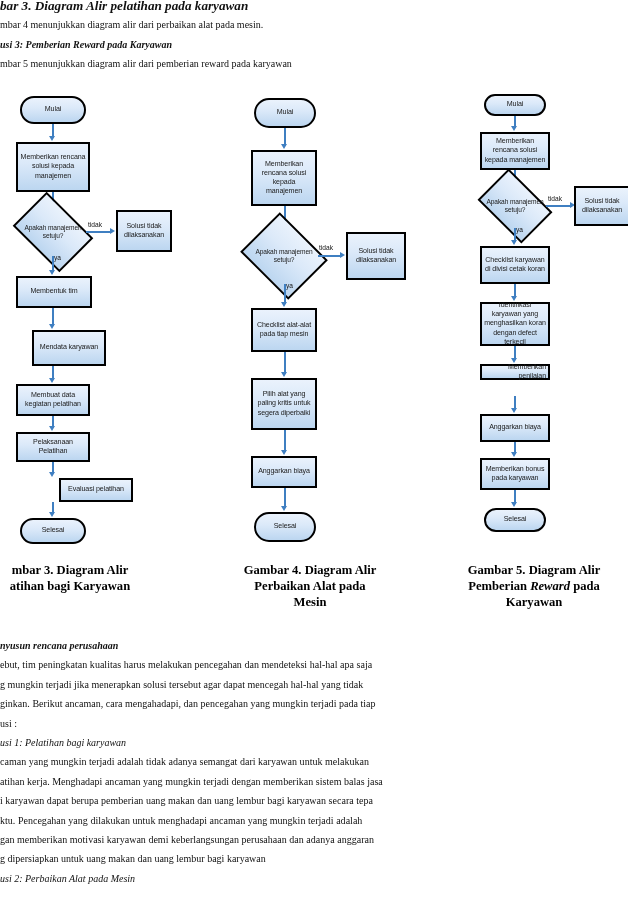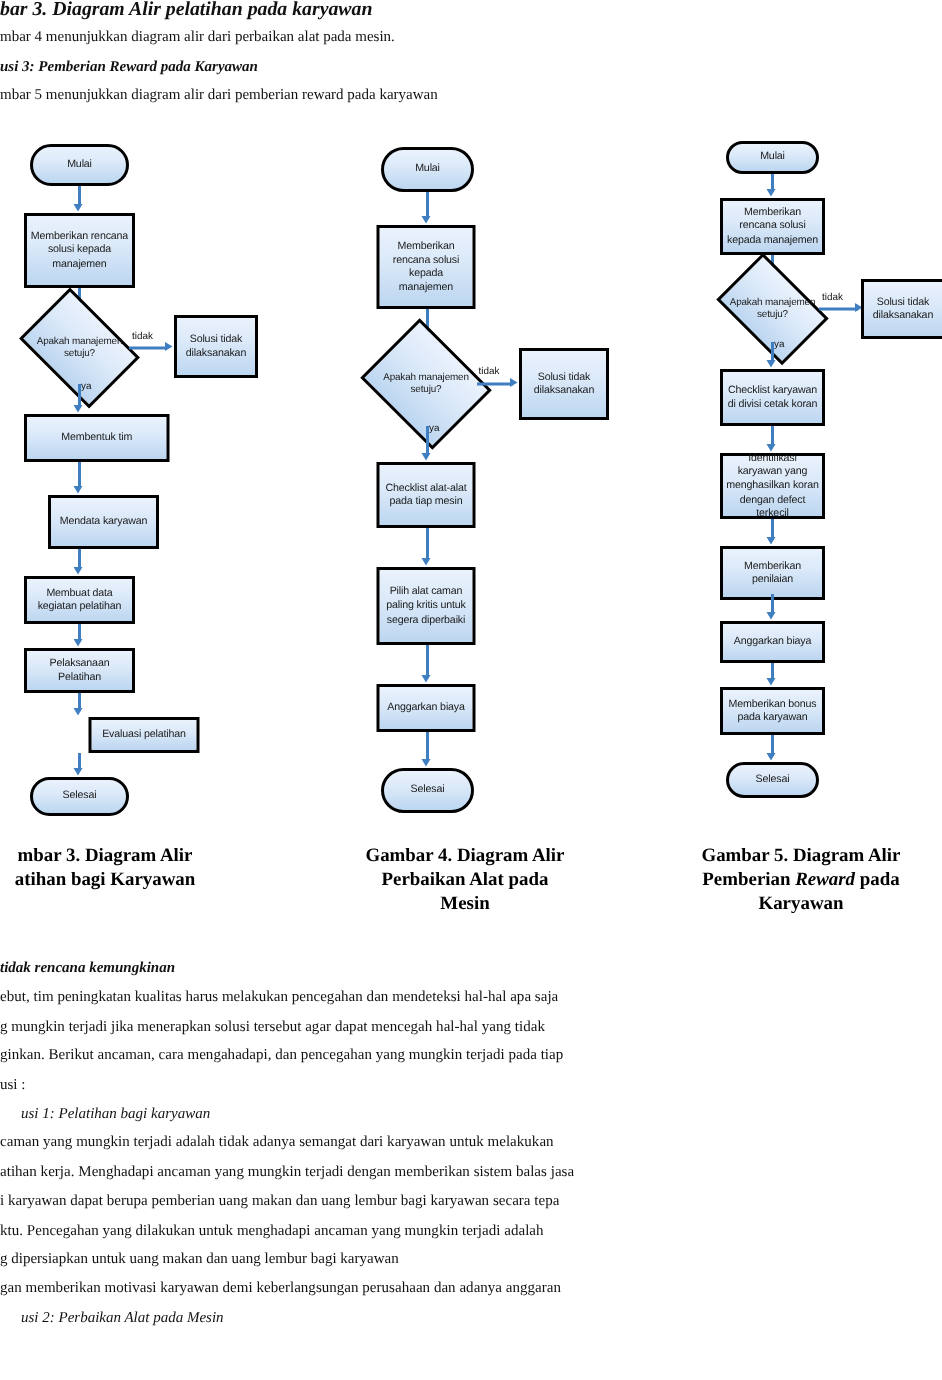--- a/index.html
+++ b/index.html
@@ -25,21 +25,21 @@
   .ln {
     font-size: 10px;
     line-height: 19.4px;
     white-space: nowrap;
     color: #111;
   }
   .ln.just {
     letter-spacing: 0.02px;
   }
   .ln.ital { font-style: italic; font-weight: bold; }
-  .ln.ital-plain { font-style: italic; padding-left: 14px; }
+  .ln.ital-plain { font-style: italic; }
   .clipped-top {
     font-style: italic;
     font-weight: bold;
     font-size: 13.2px;
     line-height: 19.4px;
     white-space: nowrap;
     color: #111;
   }
 
   
@@ -182,21 +182,21 @@
     <div class="hline" style="left:86px; top:143px; width:25px;"></div>
     <div class="arrow-r" style="left:110px; top:140px;"></div>
     <div class="edge-label" style="left:88px; top:133px;">tidak</div>
 
     <div class="node proc" style="left:116px; top:122px; width:56px; height:42px;">Solusi tidak dilaksanakan</div>
 
     <div class="vline" style="left:52px; top:168px; height:16px;"></div>
     <div class="arrow-d" style="left:49px; top:182px;"></div>
     <div class="edge-label" style="left:54px; top:166px;">ya</div>
 
-    <div class="node proc" style="left:16px; top:188px; width:97px; height:32px;">Membentuk tim</div>
+    <div class="node proc" style="left:16px; top:188px; width:76px; height:32px;">Membentuk tim</div>
     <div class="vline" style="left:52px; top:220px; height:18px;"></div>
     <div class="arrow-d" style="left:49px; top:236px;"></div>
 
     <div class="node proc" style="left:16px; top:242px; width:74px; height:36px;margin-left:16px;">Mendata karyawan</div>
     <div class="vline" style="left:52px; top:278px; height:14px;"></div>
     <div class="arrow-d" style="left:49px; top:290px;"></div>
 
     <div class="node proc" style="left:16px; top:296px; width:74px; height:32px;">Membuat data kegiatan pelatihan</div>
     <div class="vline" style="left:52px; top:328px; height:12px;"></div>
     <div class="arrow-d" style="left:49px; top:338px;"></div>
@@ -233,21 +233,21 @@
     <div class="node proc" style="left:130px; top:144px; width:60px; height:48px;">Solusi tidak dilaksanakan</div>
 
     <div class="vline" style="left:68px; top:196px; height:20px;"></div>
     <div class="arrow-d" style="left:65px; top:214px;"></div>
     <div class="edge-label" style="left:70px; top:194px;">ya</div>
 
     <div class="node proc" style="left:35px; top:220px; width:66px; height:44px;">Checklist alat-alat pada tiap mesin</div>
     <div class="vline" style="left:68px; top:264px; height:22px;"></div>
     <div class="arrow-d" style="left:65px; top:284px;"></div>
 
-    <div class="node proc" style="left:35px; top:290px; width:66px; height:52px;">Pilih alat caman paling kritis untuk segera diperbaiki</div>
+    <div class="node proc" style="left:35px; top:290px; width:66px; height:52px;">Pilih alat yang paling kritis untuk segera diperbaiki</div>
     <div class="vline" style="left:68px; top:342px; height:22px;"></div>
     <div class="arrow-d" style="left:65px; top:362px;"></div>
 
     <div class="node proc" style="left:35px; top:368px; width:66px; height:32px;">Anggarkan biaya</div>
     <div class="vline" style="left:68px; top:400px; height:20px;"></div>
     <div class="arrow-d" style="left:65px; top:418px;"></div>
 
     <div class="node term" style="left:38px; top:424px; width:62px; height:30px;">Selesai</div>
   </div>
 
@@ -276,21 +276,21 @@
     <div class="edge-label" style="left:60px; top:138px;">ya</div>
 
     <div class="node proc" style="left:24px; top:158px; width:70px; height:38px;">Checklist karyawan di divisi cetak koran</div>
     <div class="vline" style="left:58px; top:196px; height:14px;"></div>
     <div class="arrow-d" style="left:55px; top:208px;"></div>
 
     <div class="node proc" style="left:24px; top:214px; width:70px; height:44px;">Identifikasi karyawan yang menghasilkan koran dengan defect terkecil</div>
     <div class="vline" style="left:58px; top:258px; height:14px;"></div>
     <div class="arrow-d" style="left:55px; top:270px;"></div>
 
-    <div class="node proc" style="left:24px; top:276px; width:70px; height:36px;">Memberikan penilaian</div>
+    <div class="node proc" style="left:24px; top:276px; width:70px; height:16px;text-align:right;">Memberikan penilaian</div>
     <div class="vline" style="left:58px; top:308px; height:14px;"></div>
     <div class="arrow-d" style="left:55px; top:320px;"></div>
 
     <div class="node proc" style="left:24px; top:326px; width:70px; height:28px;">Anggarkan biaya</div>
     <div class="vline" style="left:58px; top:354px; height:12px;"></div>
     <div class="arrow-d" style="left:55px; top:364px;"></div>
 
     <div class="node proc" style="left:24px; top:370px; width:70px; height:32px;">Memberikan bonus pada karyawan</div>
     <div class="vline" style="left:58px; top:402px; height:14px;"></div>
     <div class="arrow-d" style="left:55px; top:414px;"></div>
@@ -310,26 +310,26 @@
   <div>Mesin</div>
 </div>
 
 <div class="caption" style="left:440px; top:562px; width:188px;">
   <div>Gambar 5. Diagram Alir</div>
   <div><span>Pemberian </span><span class="it">Reward</span><span> pada</span></div>
   <div>Karyawan</div>
 </div>
 
 <div class="page-text" style="top:636px;">
-  <div class="ln ital">tidak rencana kemungkinan</div>
+  <div class="ln ital">nyusun rencana perusahaan</div>
   <div class="ln just">ebut, tim peningkatan kualitas harus melakukan pencegahan dan mendeteksi hal-hal apa saja</div>
   <div class="ln just">g mungkin terjadi jika menerapkan solusi tersebut agar dapat mencegah hal-hal yang tidak</div>
   <div class="ln just">ginkan. Berikut ancaman, cara mengahadapi, dan pencegahan yang mungkin terjadi pada tiap</div>
   <div class="ln">usi :</div>
   <div class="ln ital-plain">usi 1: Pelatihan bagi karyawan</div>
   <div class="ln just">caman yang mungkin terjadi adalah tidak adanya semangat dari karyawan untuk melakukan</div>
   <div class="ln just">atihan kerja. Menghadapi ancaman yang mungkin terjadi dengan memberikan sistem balas jasa</div>
   <div class="ln just">i karyawan dapat berupa pemberian uang makan dan uang lembur bagi karyawan secara tepa</div>
   <div class="ln just">ktu. Pencegahan yang dilakukan untuk menghadapi ancaman yang mungkin terjadi adalah</div>
+  <div class="ln just">gan memberikan motivasi karyawan demi keberlangsungan perusahaan dan adanya anggaran</div>
   <div class="ln">g dipersiapkan untuk uang makan dan uang lembur bagi karyawan</div>
-  <div class="ln just">gan memberikan motivasi karyawan demi keberlangsungan perusahaan dan adanya anggaran</div>
   <div class="ln ital-plain">usi 2: Perbaikan Alat pada Mesin</div>
 </div>
 
 </body></html>

